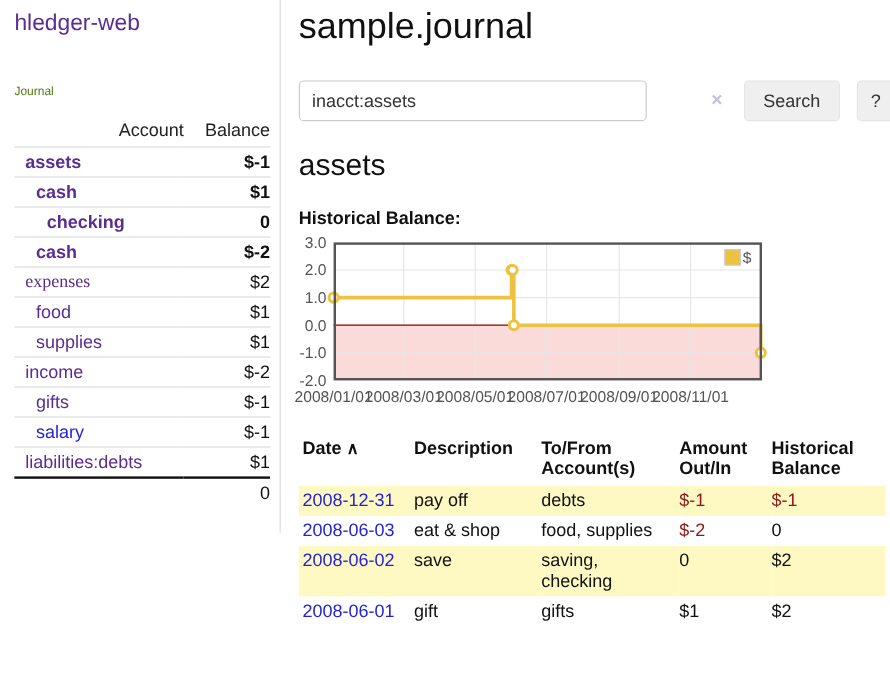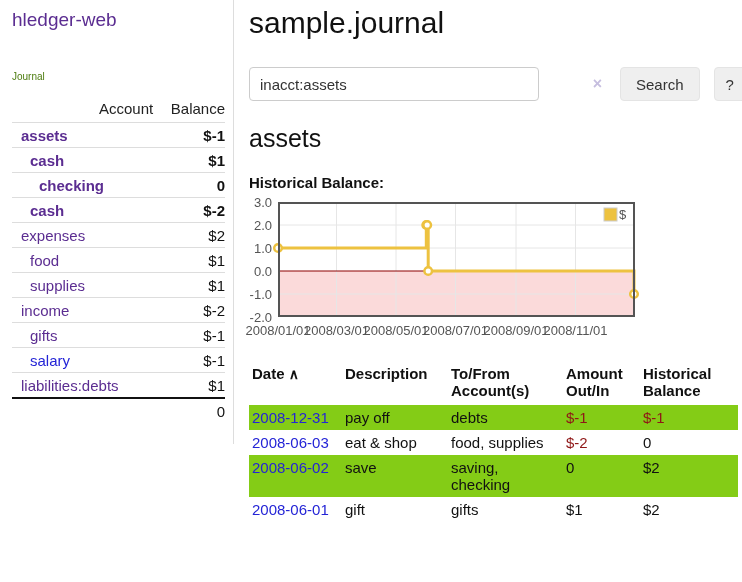--- a/index.html
+++ b/index.html
@@ -44,21 +44,21 @@
   .chart-box svg { overflow:visible; display:block; }
   svg text { font-family:"Liberation Sans",sans-serif; }
 
   
   table.register { border-collapse:collapse; margin-top:22px; width:489px; table-layout:fixed; }
   table.register th { font-size:15px; font-weight:700; text-align:left; vertical-align:top;
     padding:2px 14px 6px 0; }
   table.register th.r, table.register td.r { padding-right:0; }
   table.register td { font-size:15px; vertical-align:top; padding:4px 16px 4px 0; }
   table.register td:first-child, table.register th:first-child { padding-left:3px; }
-  table.register tr.stripe { background:#84cc16; }
+  table.register tr.stripe { background:#fef9c3; }
   a.datelink { color:#2424d6; text-decoration:none; }
   .sort-icon { font-weight:900; font-size:14px; }
 </style>
 </head>
 <body>
 
 <div class="layout">
 
   <div class="sidebar">
     <a href="#" class="app-title">hledger-web</a>
@@ -82,21 +82,21 @@
           </tr>
           <tr>
             <td style="padding-left: 27px;"><a href="#" class="acct b">checking</a></td>
             <td class="val b">0</td>
           </tr>
           <tr>
             <td style="padding-left: 18px;"><a href="#" class="acct b">cash</a></td>
             <td class="val neg b">$-2</td>
           </tr>
           <tr>
-            <td style="padding-left: 9px;"><a href="#" class="acct">expenses</a></td>
+            <td style="padding-left: 9px; font-family: Liberation Serif, serif;"><a href="#" class="acct">expenses</a></td>
             <td class="val">$2</td>
           </tr>
           <tr>
             <td style="padding-left: 18px;"><a href="#" class="acct">food</a></td>
             <td class="val">$1</td>
           </tr>
           <tr>
             <td style="padding-left: 18px;"><a href="#" class="acct">supplies</a></td>
             <td class="val">$1</td>
           </tr>

